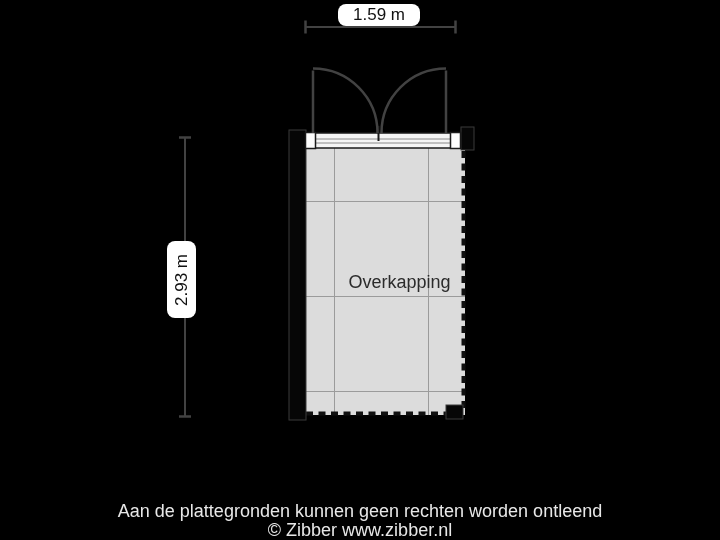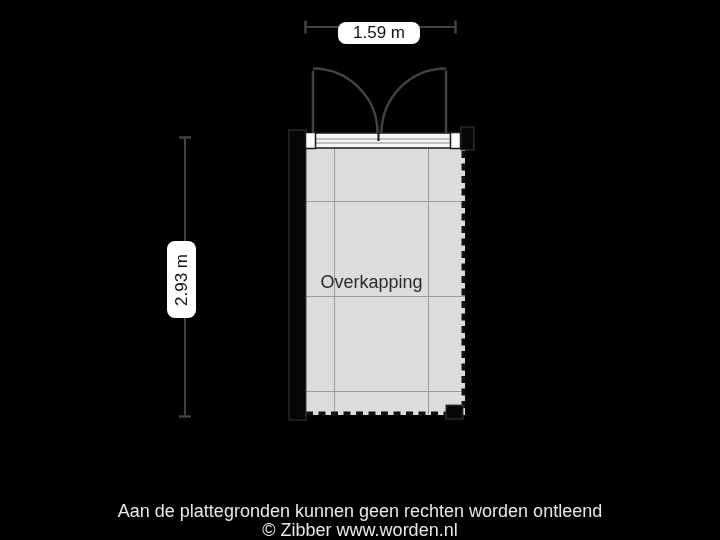--- a/index.html
+++ b/index.html
@@ -42,25 +42,25 @@
   .meet{stroke:var(--ink);stroke-width:2;fill:none;}
   .dashed{stroke:var(--dash);stroke-width:4;fill:none;stroke-dasharray:7 5.5;}
 
   
   .dim-label{
     position:absolute;background:var(--label_box);border-radius:8px;
     color:var(--label_text);font-size:17px;
     display:flex;align-items:center;justify-content:center;
     white-space:nowrap;
   }
-  .dim-label.horizontal{left:338px;top:22px;width:82px;height:22px;}
+  .dim-label.horizontal{left:338px;top:4px;width:82px;height:22px;}
   .dim-label.vertical{left:167px;top:241px;width:29px;height:77px;}
   .dim-label.vertical .rot{transform:rotate(-90deg);}
   .room-label{
-    position:absolute;left:292px;top:272px;width:159px;
+    position:absolute;left:320px;top:272px;width:159px;
     text-align:center;color:var(--room_text);font-size:18px;
   }
   .footer{
     position:absolute;left:0;top:502px;width:720px;
     text-align:center;color:var(--footer_text);
     font-size:18px;line-height:19px;
   }
 </style>
 </head>
 <body>
@@ -118,16 +118,16 @@
     <span>1.59 m</span>
   </div>
   <div class="dim-label vertical">
     <span class="rot">2.93 m</span>
   </div>
 
   <div class="room-label">Overkapping</div>
 
   <div class="footer">
     <div>Aan de plattegronden kunnen geen rechten worden ontleend</div>
-    <div>© Zibber www.worden.nl</div>
+    <div>© Zibber www.zibber.nl</div>
   </div>
 
 </div>
 
 </body></html>

